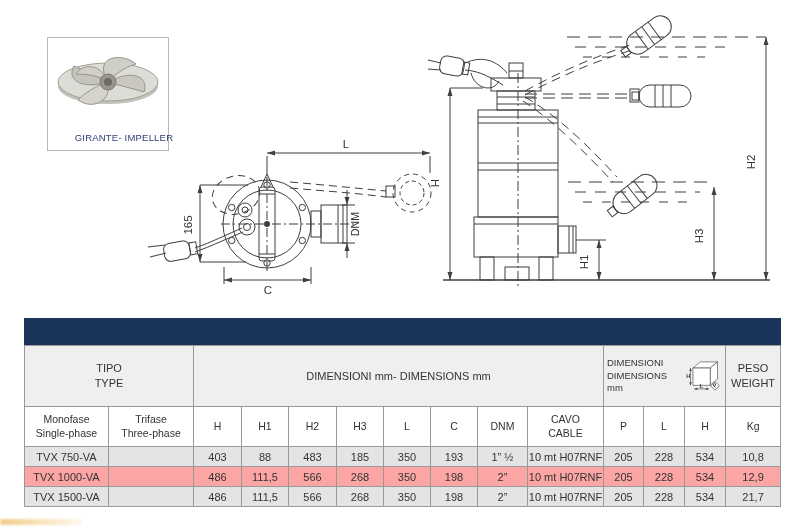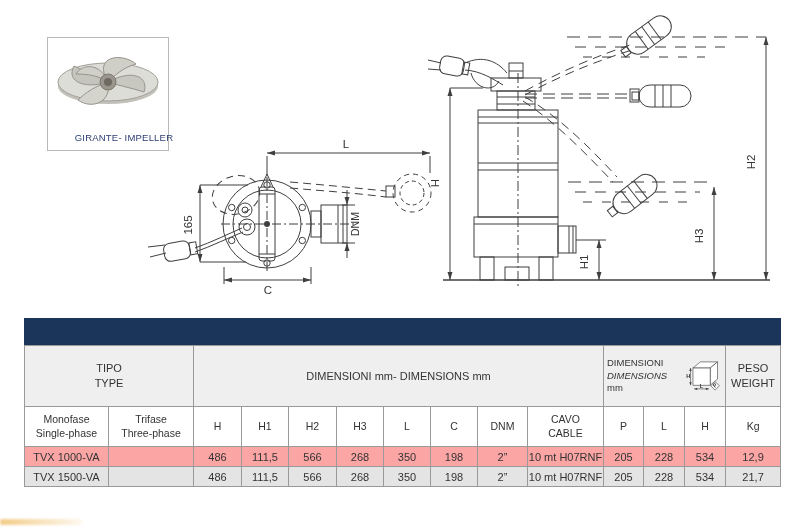--- a/index.html
+++ b/index.html
@@ -23,21 +23,21 @@
         table-layout:fixed;}
   .spec th,.spec td{border:1px solid #999;text-align:center;vertical-align:middle;
         padding:0;color:#333;font-weight:normal;overflow:hidden;}
   tr.band td{background:#1b3459;height:26px;border-color:#1b3459;border-bottom-color:#999;}
   tr.g th{background:#efefef;height:60px;font-size:11px;line-height:1.35;}
   tr.cols th{background:#fff;height:39px;font-size:10.5px;line-height:1.3;}
   tr.r td{height:19px;font-size:11px;background:#fca5a5;}
   tr.r.shade td{background:#e4e4e4;}
   .packwrap{display:flex;align-items:center;justify-content:flex-start;padding:0 3px;gap:18px;}
   .packtext{font-size:9.5px;text-align:left;line-height:1.35;white-space:nowrap;}
-  .packtext .it{font-style:italic;}
+  .packtext .it{}
   .packbox text{font-size:9px;fill:#333;}
   .smudge{position:absolute;left:0;top:519px;width:82px;height:6px;border-radius:2px;
           background:linear-gradient(90deg,rgba(233,164,40,.55),rgba(233,164,40,.08));
           filter:blur(1px);}
 </style>
 </head>
 <body>
 
 <div class="sheet">
 
@@ -332,20 +332,36 @@
       <th>
             <div>L</div>
           </th>
       <th>
             <div>H</div>
           </th>
       <th>
             <div>Kg</div>
           </th>
     </tr>
+    <tr class="r shade">
+      <td>TVX 750-VA</td>
+      <td></td>
+      <td>403</td>
+      <td>88</td>
+      <td>483</td>
+      <td>185</td>
+      <td>350</td>
+      <td>193</td>
+      <td>1” ½</td>
+      <td>10 mt H07RNF</td>
+      <td>205</td>
+      <td>228</td>
+      <td>534</td>
+      <td>10,8</td>
+    </tr>
     <tr class="r">
       <td>TVX 1000-VA</td>
       <td></td>
       <td>486</td>
       <td>111,5</td>
       <td>566</td>
       <td>268</td>
       <td>350</td>
       <td>198</td>
       <td>2”</td>

